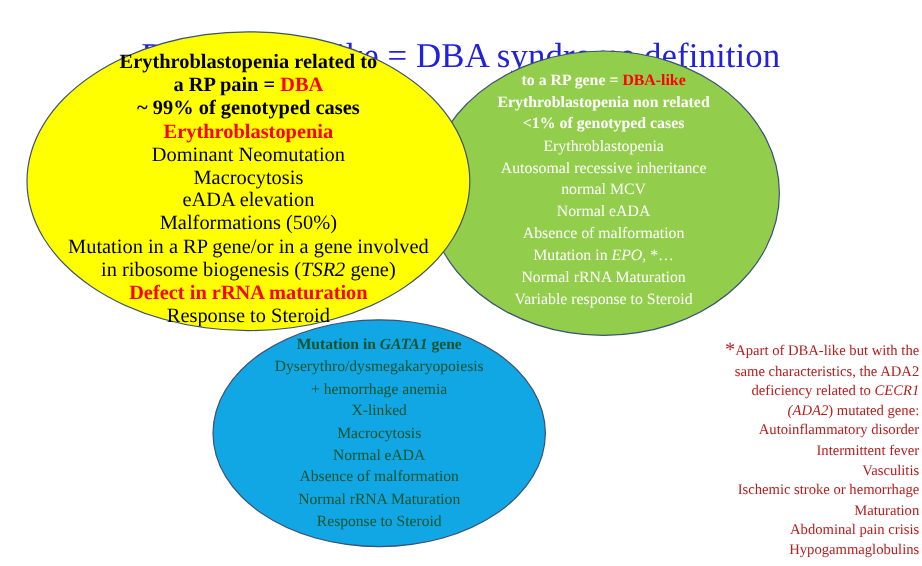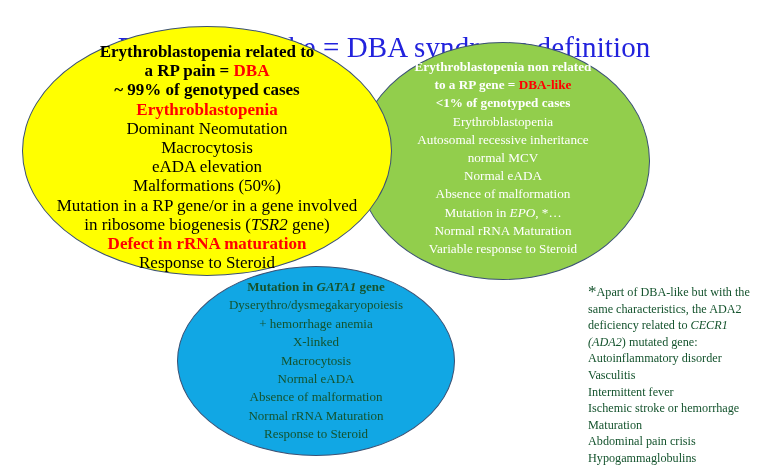--- a/index.html
+++ b/index.html
@@ -76,23 +76,24 @@
   }
 
   .b{font-weight:bold;}
   .red{color:#FF0000;font-weight:bold;}
   .it{font-style:italic;}
 
   #footnote{
     position:absolute;
     left:588px;top:284px;width:178px;
     z-index:6;
+    text-align:right;
     font-size:12.2px;
     line-height:16.6px;
-    color:#14532d;
+    color:#b91c1c;
   }
   #footnote .line{white-space:normal;}
   .star{font-size:17px;line-height:0;vertical-align:-1px;}
 </style>
 </head>
 <body>
 
 <div id="stage">
 
   <div class="title">DBA / DBA-like = DBA syndrome definition</div>
@@ -110,22 +111,22 @@
     <span class="line">Macrocytosis</span>
     <span class="line">eADA elevation</span>
     <span class="line">Malformations (50%)</span>
     <span class="line">Mutation in a RP gene/or in a gene involved</span>
     <span class="line"><span>in ribosome biogenesis (</span><span class="it">TSR2</span><span> gene)</span></span>
     <span class="line red">Defect in rRNA maturation</span>
     <span class="line">Response to Steroid</span>
   </div>
 
   <div class="txt" id="green-text">
+    <span class="line"><span class="b">to a RP gene = </span><span class="red">DBA-like</span></span>
     <span class="line b">Erythroblastopenia non related</span>
-    <span class="line"><span class="b">to a RP gene = </span><span class="red">DBA-like</span></span>
     <span class="line b">&lt;1% of genotyped cases</span>
     <span class="line">Erythroblastopenia</span>
     <span class="line">Autosomal recessive inheritance</span>
     <span class="line">normal MCV</span>
     <span class="line">Normal eADA</span>
     <span class="line">Absence of malformation</span>
     <span class="line"><span>Mutation in </span><span class="it">EPO</span><span>, *…</span></span>
     <span class="line">Normal rRNA Maturation</span>
     <span class="line">Variable response to Steroid</span>
   </div>
@@ -138,21 +139,21 @@
     <span class="line">Macrocytosis</span>
     <span class="line">Normal eADA</span>
     <span class="line">Absence of malformation</span>
     <span class="line">Normal rRNA Maturation</span>
     <span class="line">Response to Steroid</span>
   </div>
 
   <div id="footnote">
     <span class="line"><span class="star">*</span><span>Apart of DBA-like but with the same characteristics, the ADA2 deficiency related to </span><span class="it">CECR1</span><span class="it"> (</span><span class="it">ADA2</span><span>) mutated gene:</span></span>
     <span class="line">Autoinflammatory disorder</span>
+    <span class="line">Intermittent fever</span>
     <span class="line">Vasculitis</span>
-    <span class="line">Intermittent fever</span>
     <span class="line">Ischemic stroke or hemorrhage</span>
     <span class="line">Maturation</span>
     <span class="line">Abdominal pain crisis</span>
     <span class="line">Hypogammaglobulins</span>
   </div>
 
 </div>
 
 </body></html>

